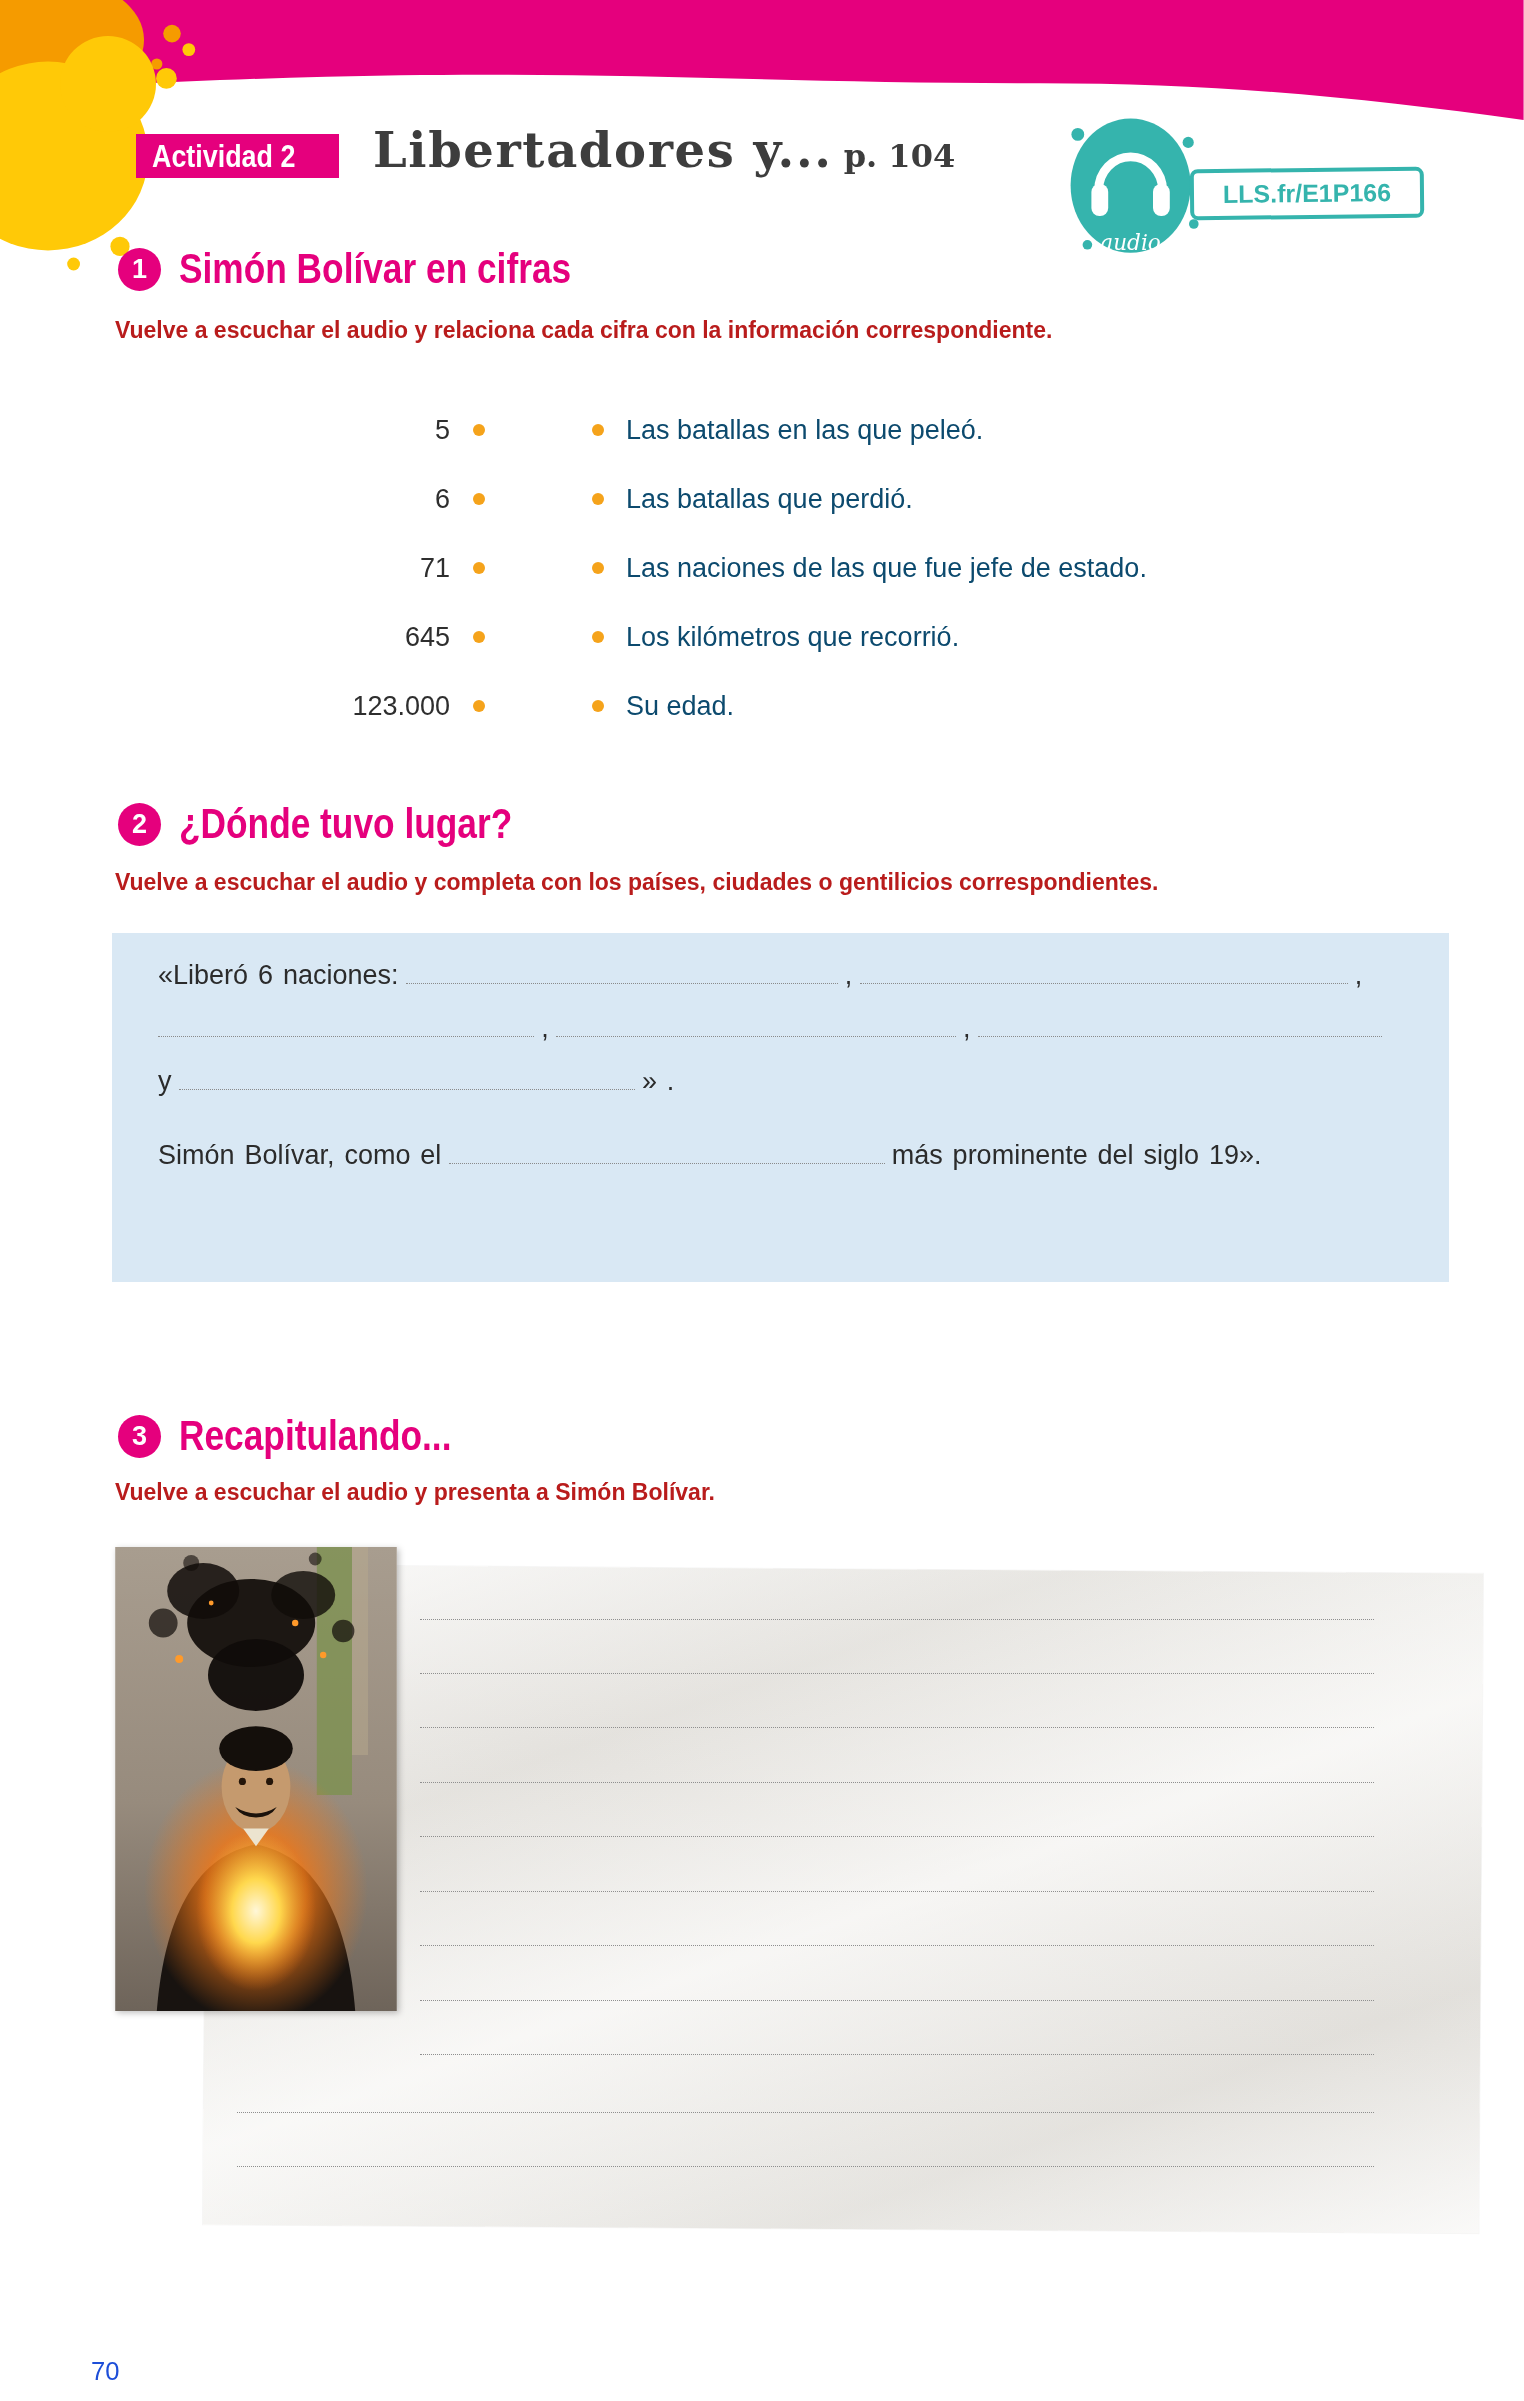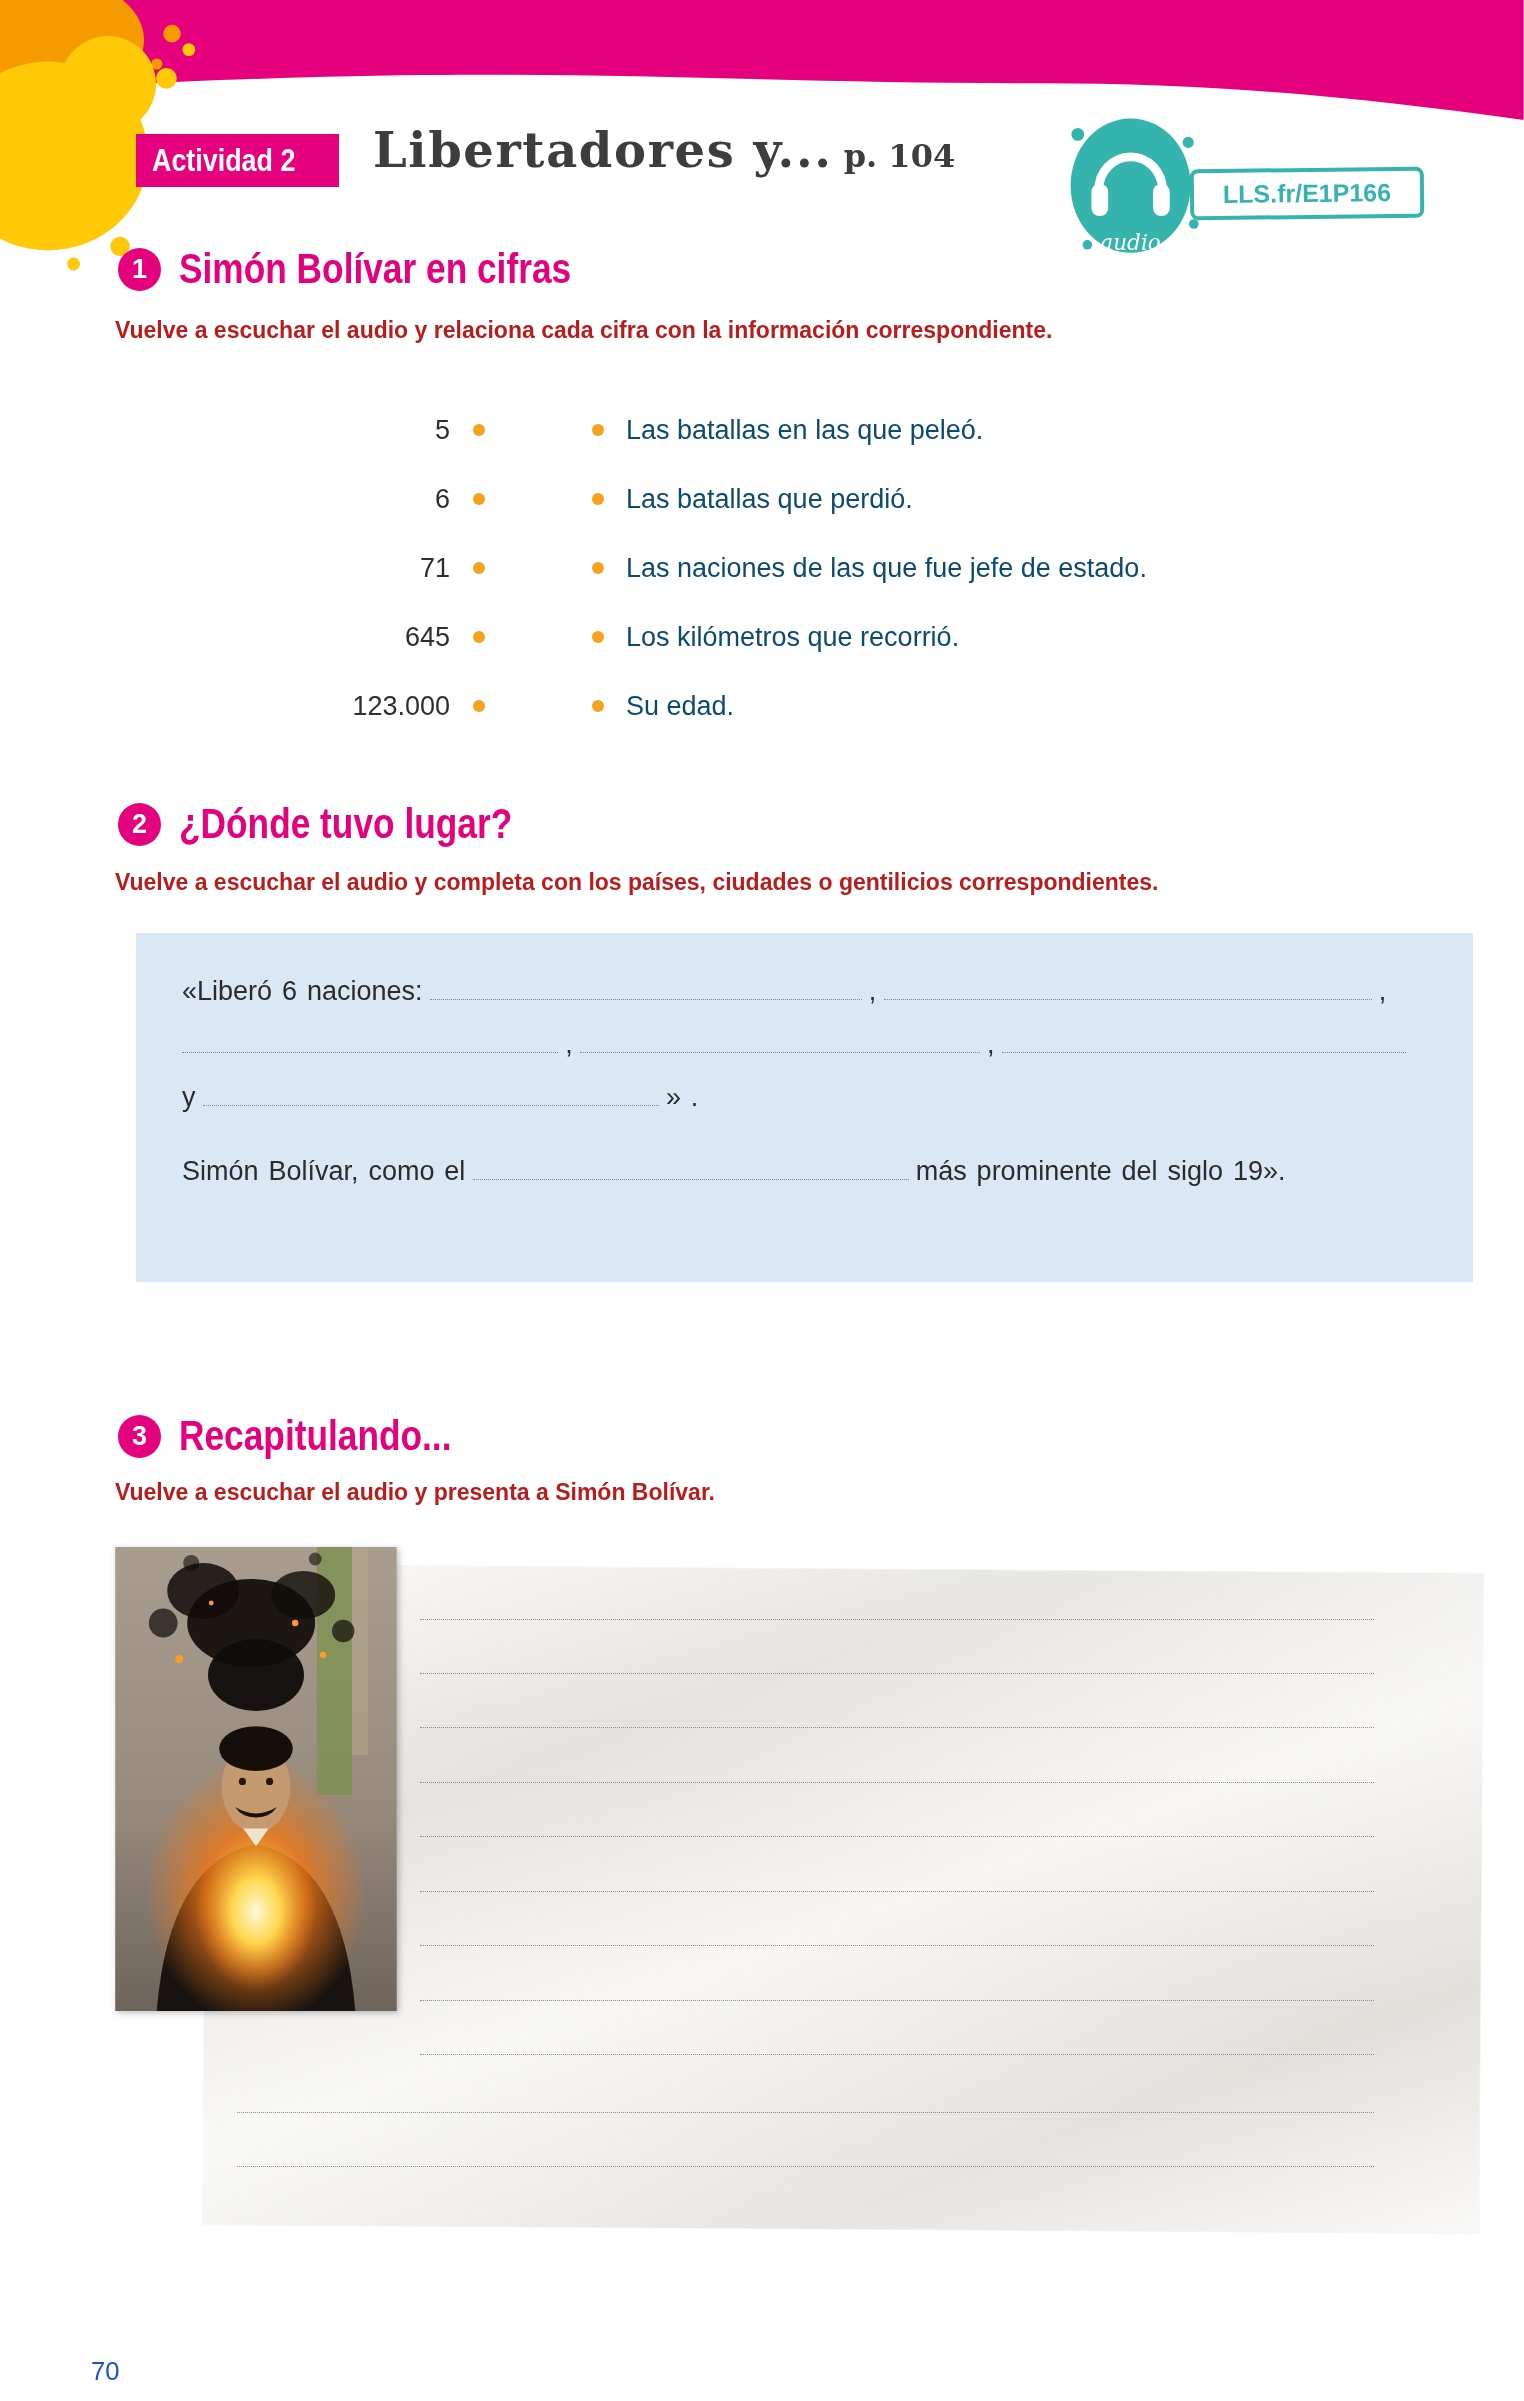--- a/index.html
+++ b/index.html
@@ -9,21 +9,21 @@
     width:1524px; height:2401px;
     overflow:hidden;
     font-family:"Liberation Sans", sans-serif;
     color:#2e2e2e;
   }
 
   
   .band-svg { position:absolute; top:0; left:0; }
   .splat-svg { position:absolute; top:0; left:0; }
   .act-label {
-    position:absolute; left:136px; top:134px; width:203px; height:53px;
+    position:absolute; left:136px; top:134px; width:203px; height:44px;
     background:var(--pink,#e5007d); color:#fff;
     display:flex; align-items:center; justify-content:center;
     font-size:32px; font-weight:700;
   }
   .main-title {
     position:absolute; left:373px; top:122px;
     font-family:"DejaVu Serif", serif; font-weight:700; color:#3d3d3d;
     display:flex; align-items:baseline;
   }
   .title-text { font-size:48px; letter-spacing:1.6px; }
@@ -69,21 +69,21 @@
   .bullet-r { left:592px; }
   .match-desc {
     position:absolute; left:626px; top:50%; transform:translateY(-50%);
     font-size:27px; color:#0c4a6e; white-space:nowrap;
   }
 
   
   .blue-box {
     position:absolute; left:112px; top:933px; width:1337px; height:349px;
     background:var(--blue-box,#d9e8f4);
-    padding:32px 46px; font-size:27px; color:#2b2b2b; word-spacing:2.4px;margin-left:24px;
+    padding:16px 46px; font-size:27px; color:#2b2b2b; word-spacing:2.4px;
   }
   .bb-line { height:53px; line-height:53px; white-space:nowrap; }
   .bb-spacer { height:21px; }
   .blank {
     display:inline-block; height:21px;
     border-bottom:1.6px dotted #8a8a8a;
     vertical-align:baseline; margin:0 7.2px;
   }
 
   

